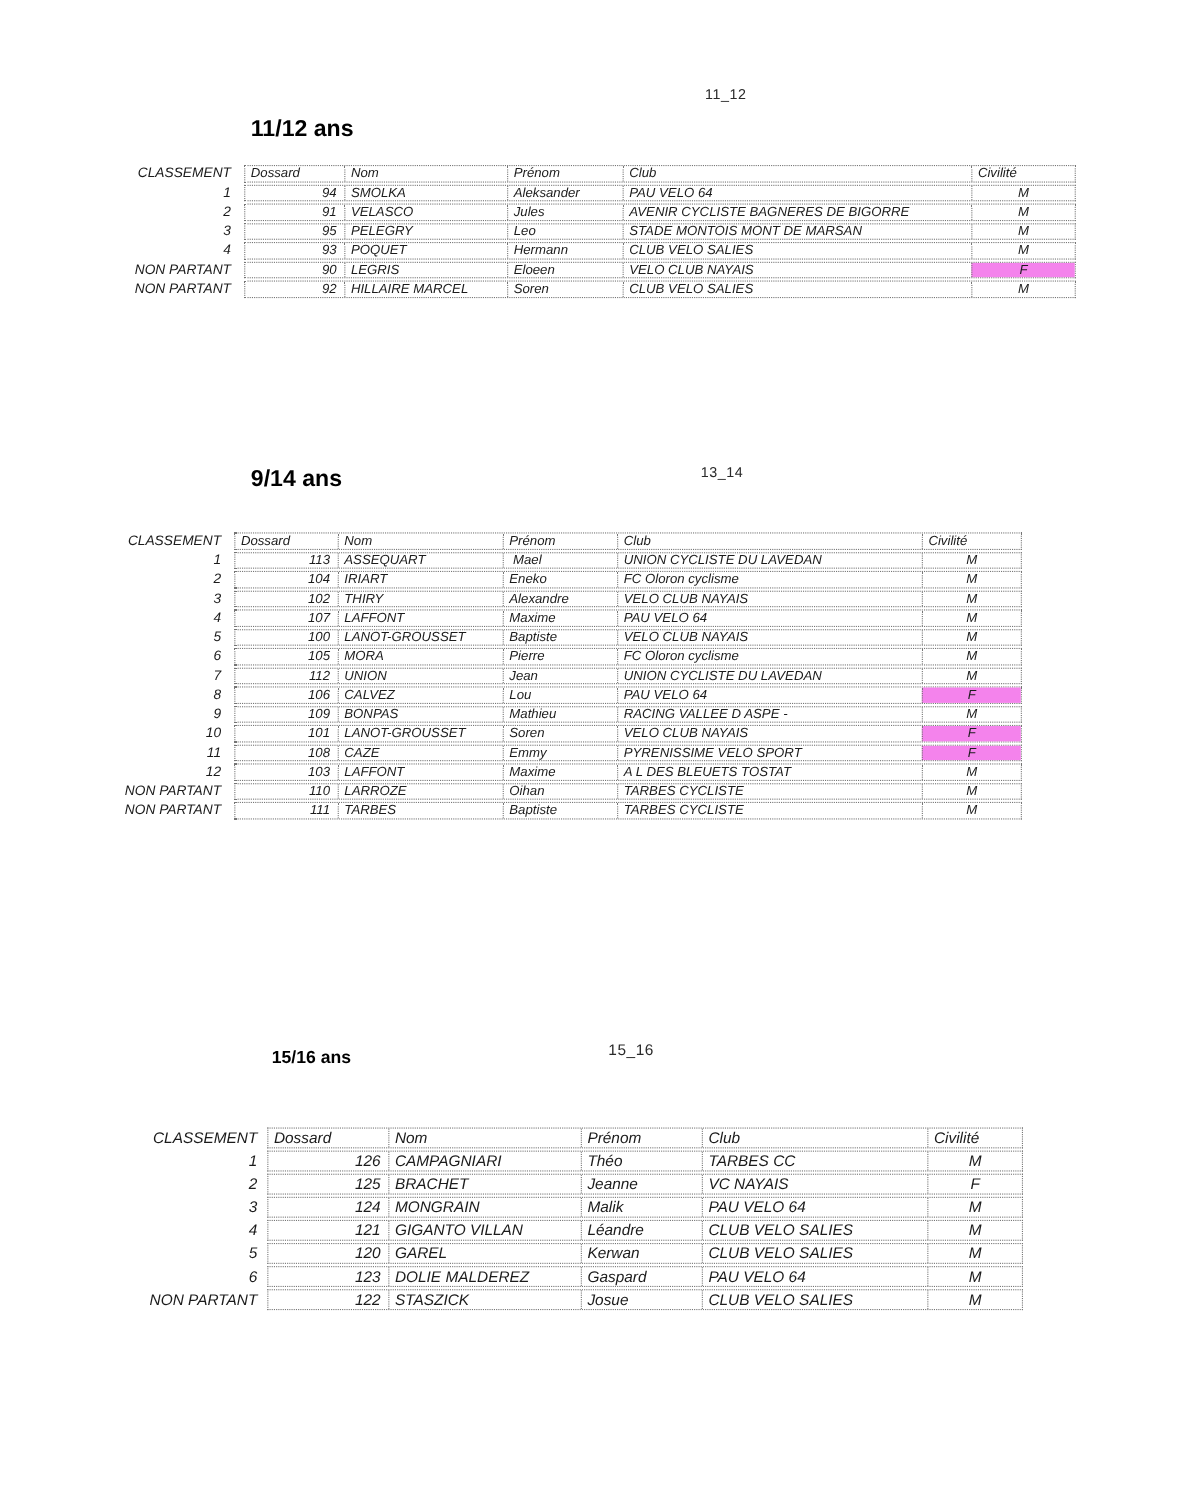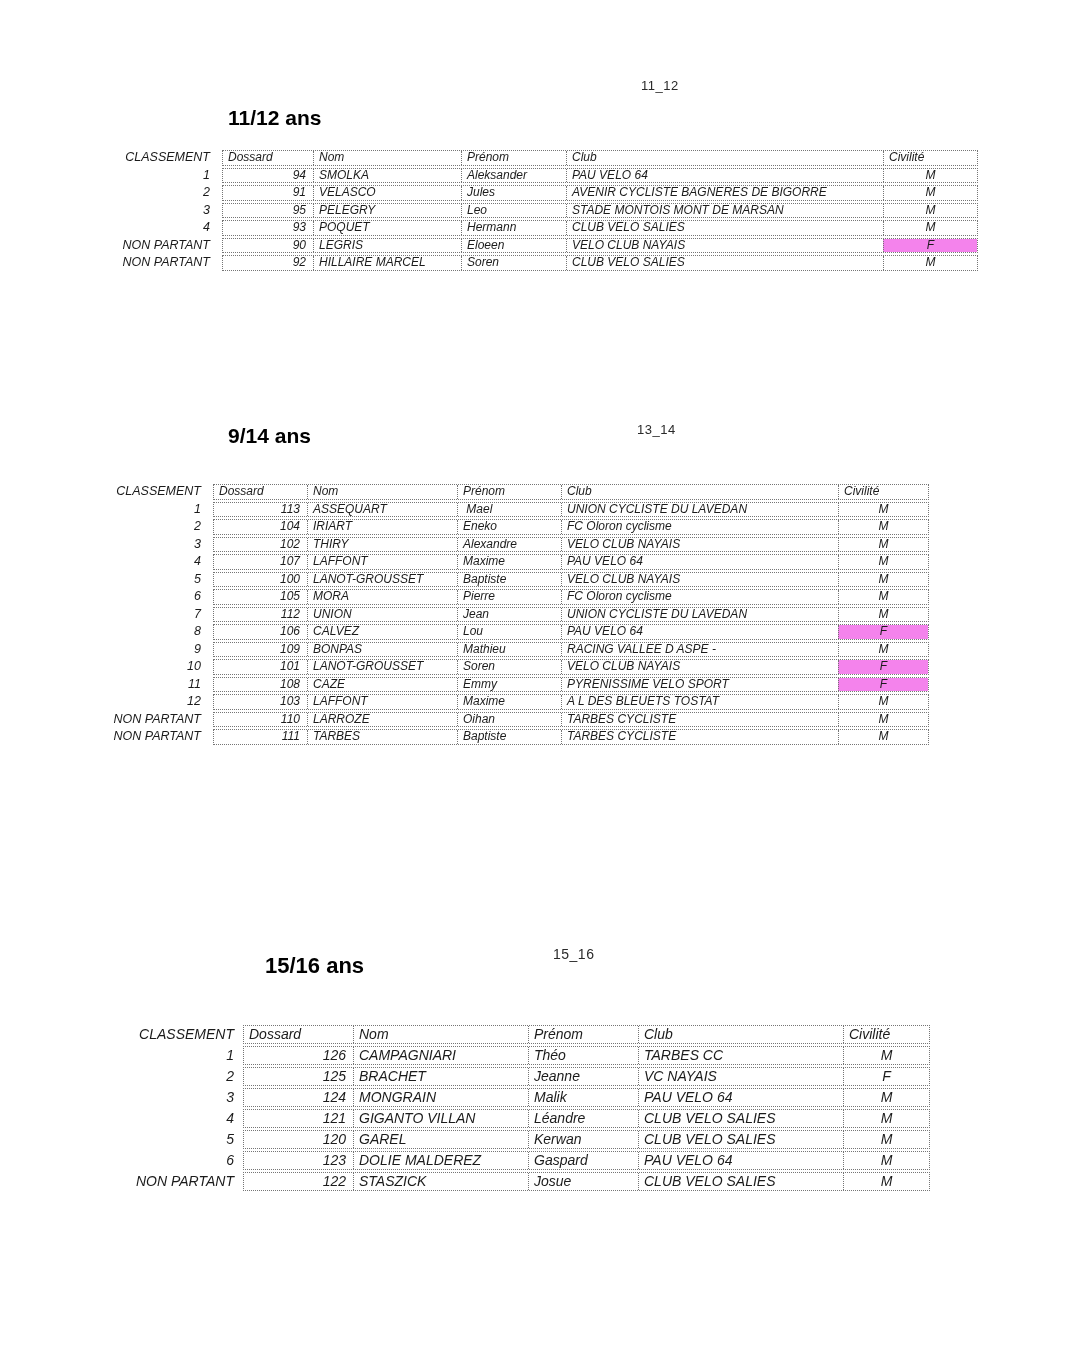--- a/index.html
+++ b/index.html
@@ -18,21 +18,21 @@
   #sec3 { top: 941px; }
 
   .page-label { position: absolute; font-size: 13px; color: #2a2a2a; letter-spacing: 0.5px; }
   #sec1 .page-label { left: 641px; top: 0px; }
   #sec2 .page-label { left: 637px; top: 12px; }
   #sec3 .page-label { left: 553px; top: 5px; font-size: 14px; }
 
   .age-title { position: absolute; margin: 0; font-weight: bold; color: #000; }
   #sec1 .age-title { left: 228px; top: 4px;  font-size: 21px; margin-top: 24px; }
   #sec2 .age-title { left: 228px; top: 14px; font-size: 21px; }
-  #sec3 .age-title { left: 265px; top: 12px; font-size: 22px; }
+  #sec3 .age-title { left: 247px; top: 12px; font-size: 16px; }
 
   .table-wrap { position: absolute; left: 100px; }
   #sec1 .table-wrap { top: 72px; }
   #sec2 .table-wrap { top: 74px; }
   #sec3 .table-wrap { top: 84px; }
 
   .trow { display: flex; align-items: center; margin-bottom: 2px; font-style: italic; }
 
   .cls {
     text-align: right;

